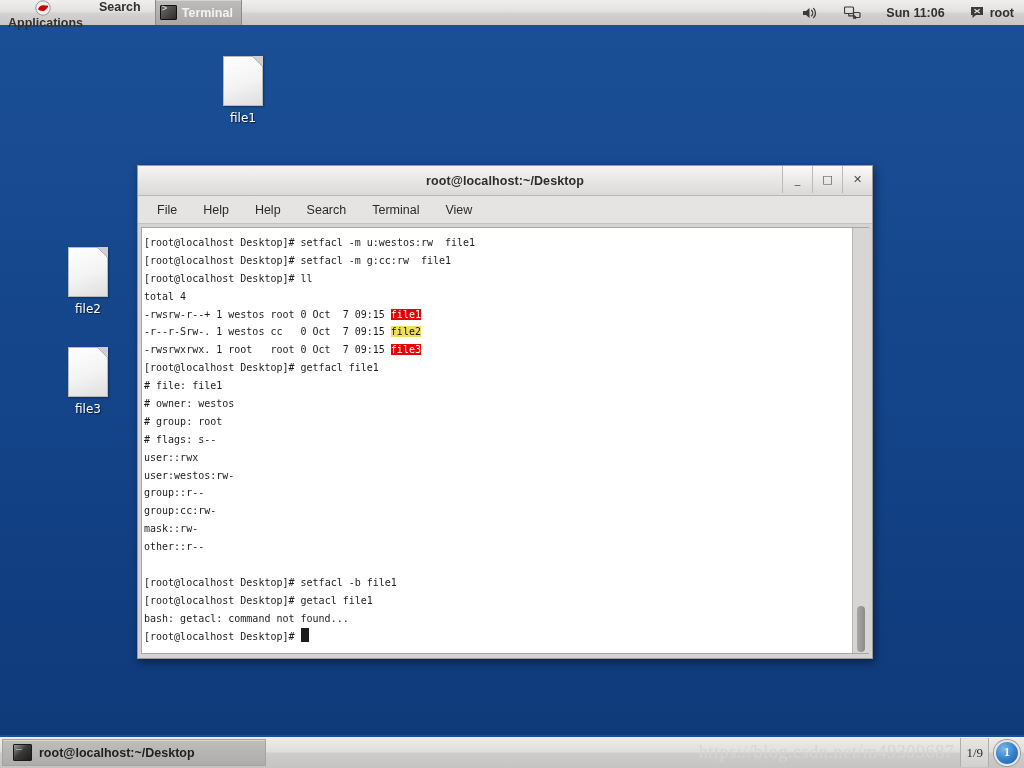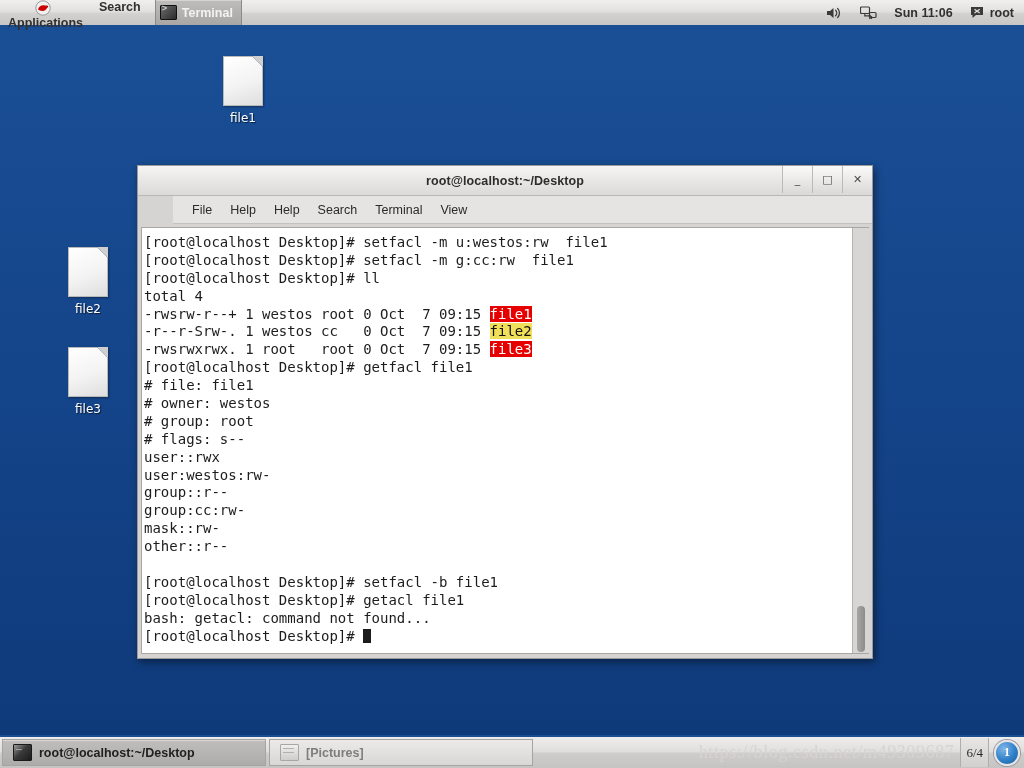--- a/index.html
+++ b/index.html
@@ -56,21 +56,21 @@
     width: 16px; height: 16px;
     margin-right: 5px;
     position: relative;
   }
   #panel-right {
     margin-left: auto;
     display: flex;
     align-items: center;
     height: 25px;
     padding-right: 6px;
-    gap: 9px;
+    gap: 17px;
   }
   #panel-right .pr-item {
     display: flex;
     align-items: center;
     font-size: 12.5px;
     font-weight: bold;
     color: #303030;
     padding: 0 4px;
     height: 25px;
   }
@@ -256,24 +256,23 @@
     color: #4a4a4a;
     font-family: "DejaVu Sans", sans-serif;
     cursor: default;
   }
   #term-menubar {
     height: 27px;
     background: #e6e4e2;
     display: flex;
     align-items: center;
     padding-left: 10px;
-    gap: 0px;
+    gap: 8px;
     border-bottom: 1px solid #c4c2c0;
     flex: none;
-    margin-left: 35px;
   }
   .menu-item {
     font-size: 12.5px;
     color: #2b2b2b;
     padding: 3px 9px;
     cursor: default;
   }
   #term-body {
     flex: 1;
     background: #ffffff;
@@ -281,21 +280,21 @@
     display: flex;
     overflow: hidden;
     margin: 3px 3px 4px 3px;
     border: 1px solid #a9a7a5;
     border-right: none;
   }
   #term-screen {
     flex: 1;
     padding: 6px 0 0 2px;
     font-family: "DejaVu Sans Mono", "Liberation Mono", monospace;
-    font-size: 14px;
+    font-size: 10px;
     line-height: 17.9px;
     color: #1c1c1c;
     white-space: pre;
     overflow: hidden;
     background: #fff;
   }
   #term-screen .ln { height: 17.9px; }
   .hl-red { background: #e60000; color: #ffffff; }
   .hl-yel { background: #f0df5a; color: #101010; }
   .cursor {
@@ -534,21 +533,17 @@
       <div id="term-thumb"></div>
     </div>
   </div>
 </div>
 
 <div id="bottom-panel">
   <div class="task-btn active">
     <span class="tb-icon term"></span>
     <span>root@localhost:~/Desktop</span>
   </div>
-  <div class="task-btn inactive">
-    <span class="tb-icon drawer"></span>
-    <span>[Pictures]</span>
-  </div>
 
   <div id="watermark">https://blog.csdn.net/m49309687</div>
-  <div id="workspace-switcher">6/4</div>
+  <div id="workspace-switcher">1/9</div>
   <div id="notify-badge">1</div>
 </div>
 
 </body></html>

